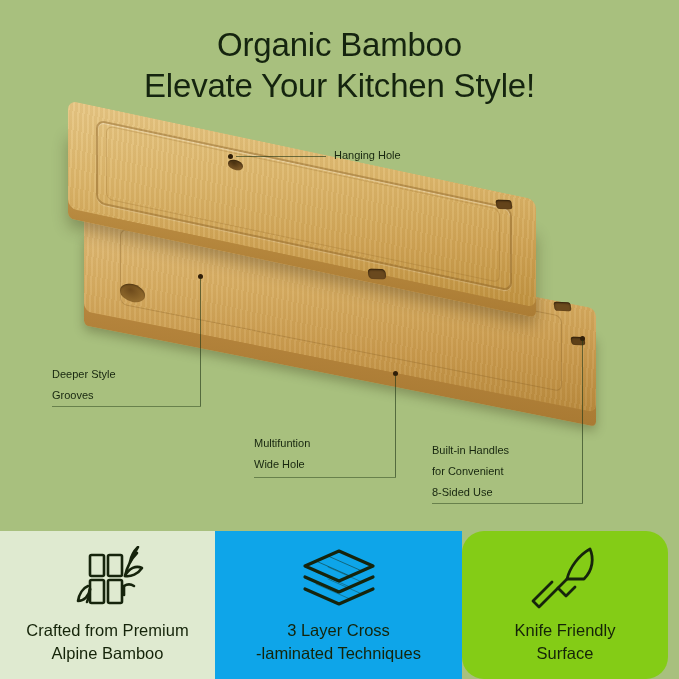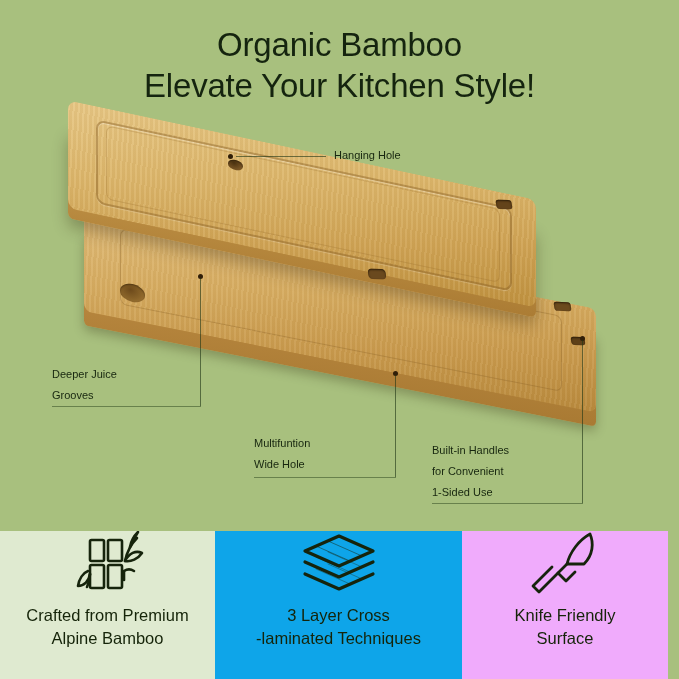--- a/index.html
+++ b/index.html
@@ -237,25 +237,26 @@
     width: 679px; height: 148px;
     display: flex;
   }
   .feature {
     position: relative;
     height: 148px;
     display: flex;
     flex-direction: column;
     align-items: center;
     justify-content: flex-start;
+    padding-top: 15px;
     box-sizing: border-box;
   }
   .feature-1 { width: 215px; background: #dfead0; }
   .feature-2 { width: 247px; background: #0ea5e9; }
-  .feature-3 { width: 206px; background: #f0abfc; }
+  .feature-3 { width: 206px; background: #84cc16; border-radius: 22px; }
   .feature-icon {
     height: 66px;
     display: flex;
     align-items: center;
     justify-content: center;
   }
   .feature-text {
     margin-top: 7px;
     text-align: center;
     color: #152409;
@@ -296,35 +297,35 @@
       </div>
     </div>
 
     <div class="leader-h" style="left:236px; top:156px; width:90px;"></div>
     <div class="leader-dot" style="left:228px; top:154px;"></div>
     <div class="callout-label" style="left:334px; top:145px;">Hanging Hole</div>
 
     <div class="leader-dot" style="left:198px; top:274px;"></div>
     <div class="leader-v" style="left:200px; top:278px; height:128px;"></div>
     <div class="callout-underline" style="left:52px; top:406px; width:149px;"></div>
-    <div class="callout-label" style="left:52px; top:364px;">Deeper Juice
+    <div class="callout-label" style="left:52px; top:364px;">Deeper Style
 Grooves</div>
 
     <div class="leader-dot" style="left:393px; top:371px;"></div>
     <div class="leader-v" style="left:395px; top:375px; height:102px;"></div>
     <div class="callout-underline" style="left:254px; top:477px; width:142px;"></div>
     <div class="callout-label" style="left:254px; top:433px;">Multifuntion
 Wide Hole</div>
 
     <div class="leader-dot" style="left:580px; top:336px;"></div>
     <div class="leader-v" style="left:582px; top:340px; height:163px;"></div>
     <div class="callout-underline" style="left:432px; top:503px; width:151px;"></div>
     <div class="callout-label" style="left:432px; top:440px;">Built-in Handles
 for Convenient
-1-Sided Use</div>
+8-Sided Use</div>
   </div>
 
   <div class="features">
 
     <div class="feature feature-1">
       <div class="feature-icon">
         <svg width="78" height="66" viewBox="0 0 78 66" fill="none" stroke="#16240c" stroke-width="2.6" stroke-linecap="round" stroke-linejoin="round">
 
           <rect x="21" y="9" width="14" height="21" rx="1.5"></rect>
           <rect x="21" y="34" width="14" height="23" rx="1.5"></rect>

